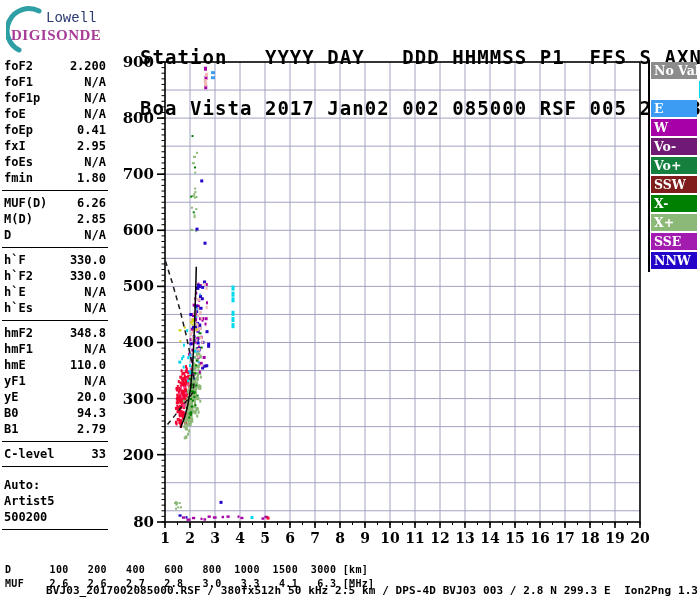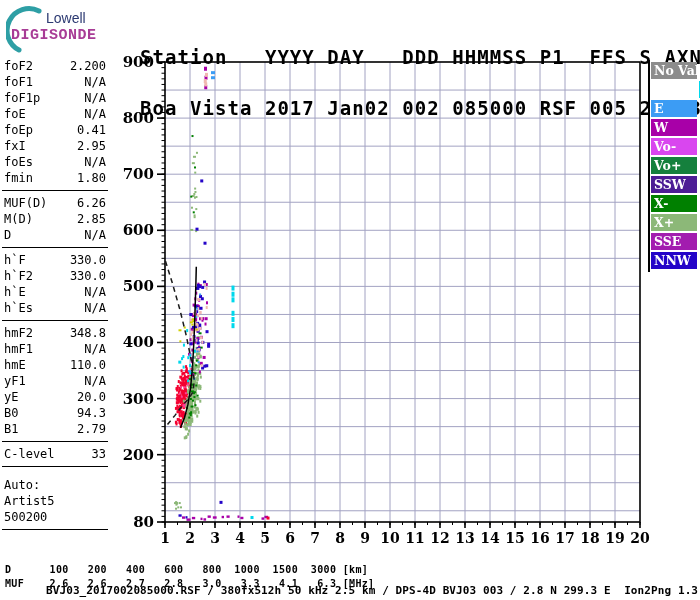--- a/index.html
+++ b/index.html
@@ -1,26 +1,26 @@
 <!DOCTYPE html>
 <html><head>
 <meta charset="utf-8">
 <style>
   html,body{margin:0;padding:0;background:#fff;}
   #app{position:relative;width:700px;height:600px;background:#fff;overflow:hidden;
        font-family:"DejaVu Sans Mono",monospace;color:#000;}
   
   #logo{position:absolute;left:6px;top:4px;width:130px;height:50px;}
-  #logo .l1{position:absolute;left:40px;top:6px;font-family:Liberation Sans, sans-serif;font-size:14px;}
-  #logo .l2{position:absolute;left:5px;top:23px;font-family:Liberation Mono, monospace;font-weight:bold;font-size:15px;letter-spacing:0.5px;}
+  #logo .l1{position:absolute;left:40px;top:6px;font-family:Liberation Mono, monospace;font-size:14px;}
+  #logo .l2{position:absolute;left:5px;top:23px;font-family:Liberation Serif, serif;font-weight:bold;font-size:15px;letter-spacing:0.5px;}
   
   #header{position:absolute;left:140px;top:15px;font-weight:bold;font-size:19px;
           letter-spacing:1.05px;line-height:17px;white-space:pre;}
   
-  #left-panel{position:absolute;left:2px;top:58px;width:106px;font-weight:normal;font-size:12px;}
+  #left-panel{position:absolute;left:2px;top:58px;width:106px;font-weight:bold;font-size:12px;}
   .prow{display:flex;justify-content:space-between;height:16px;line-height:16px;padding:0 2px;}
   .pdiv{border-top:1.5px solid #000;margin:4px 0;}
   .pauto{height:16px;line-height:16px;padding:0 2px;}
   #auto-gap{height:6px;}
   
   #legend-sep{position:absolute;left:648px;top:60px;width:2px;height:212px;background:#000;}
   #legend{position:absolute;left:651px;top:62px;width:46px;}
   .leg-item{height:17px;line-height:17px;margin-bottom:2px;padding-left:3px;
             font-family:"DejaVu Serif",serif;font-weight:bold;font-size:12.5px;color:#fff;
             white-space:nowrap;overflow:hidden;}
@@ -1015,23 +1015,23 @@
       <path d="M180.5 427.8 L184.5 417.7 L188.0 404.2 L190.5 388.5 L192.5 367.2 L194.0 339.7 L195.0 311.6 L195.8 286.4 L196.3 266.8" fill="none" stroke="#000000" stroke-width="1.5"></path>
       <path d="M165.5 261.1 L172.5 283.6 L180.0 310.0 L186.3 335.8 L191.3 360.4 L194.3 380.6 L193.0 391.9 L188.8 398.6 L182.5 405.3 L175.0 415.4 L167.5 424.4" fill="none" stroke="#1A1A1A" stroke-width="1.5" stroke-dasharray="5,4"></path>
     </svg>
 
   <div id="legend-sep"></div>
   <div id="legend">
       <div class="leg-item" style="background: rgb(140, 140, 140);">No Val</div>
       <div class="leg-item" style="background: rgb(0, 216, 236); margin-left: 48px;">NNE</div>
       <div class="leg-item" style="background: rgb(60, 156, 244);">E</div>
       <div class="leg-item" style="background: rgb(168, 0, 168);">W</div>
-      <div class="leg-item" style="background: #d946ef;">Vo-</div>
+      <div class="leg-item" style="background: #701a75;">Vo-</div>
       <div class="leg-item" style="background: #15803d;">Vo+</div>
-      <div class="leg-item" style="background: #4c1d95;">SSW</div>
+      <div class="leg-item" style="background: #7f1d1d;">SSW</div>
       <div class="leg-item" style="background: rgb(0, 128, 0);">X-</div>
       <div class="leg-item" style="background: rgb(140, 184, 120);">X+</div>
       <div class="leg-item" style="background: #a21caf;">SSE</div>
       <div class="leg-item" style="background: rgb(36, 4, 200);">NNW</div>
     </div>
 
   <pre id="muf-table"><span>D      100   200   400   600   800  1000  1500  3000 [km]</span>
 <span>MUF    2.6   2.6   2.7   2.8   3.0   3.3   4.1   6.3 [MHz]</span></pre>
 
   <div id="status-line">BVJ03_2017002085000.RSF / 380fx512h 50 kHz 2.5 km / DPS-4D BVJ03 003 / 2.8 N 299.3 E  Ion2Png 1.3.20</div>

